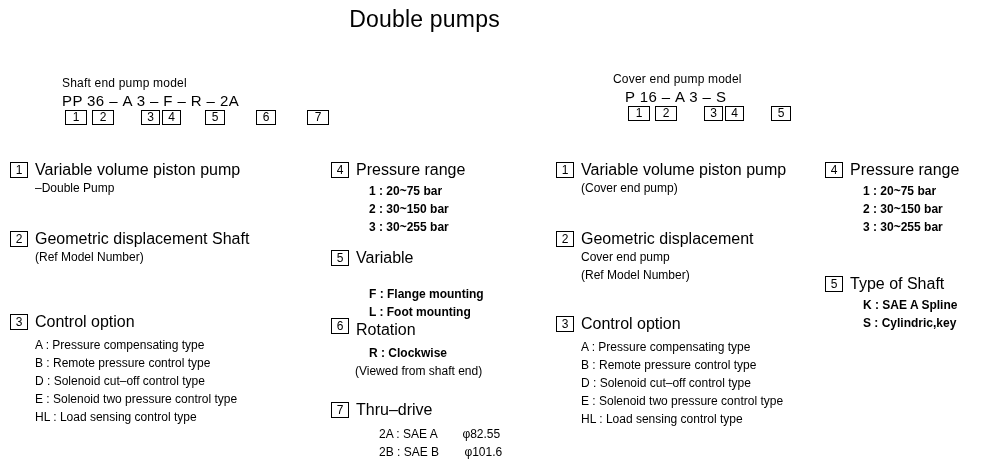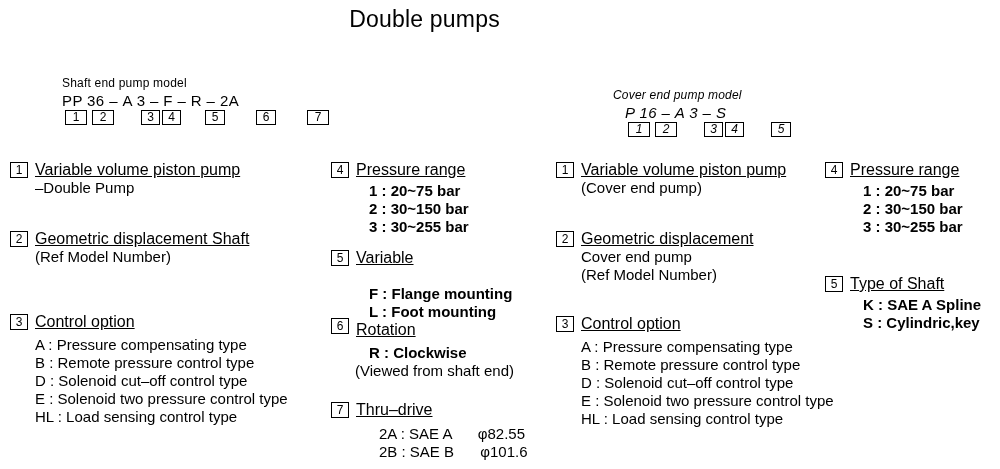--- a/index.html
+++ b/index.html
@@ -75,24 +75,23 @@
     line-height: 14px;
     text-align: center;
     flex: 0 0 auto;
     margin-top: 2px;
   }
   .head-text {
     font-size: 16px;
     line-height: 19px;
     margin-left: 7px;
     white-space: nowrap;
-    text-decoration: underline;
   }
   .sub {
-    font-size: 15px;
+    font-size: 12px;
     line-height: 18px;
     white-space: nowrap;
   }
   .sub-indent-1 { margin-left: 25px; }
   .sub-indent-2 { margin-left: 38px; font-weight: bold; }
   .sub-indent-3 { margin-left: 48px; }
   .dim { display: inline-block; margin-left: 22px; }
 </style>
 </head>
 <body>
@@ -116,21 +115,21 @@
     <span class="numbox" style="left:3px; width:22px;">1</span>
     <span class="numbox" style="left:30px; width:22px;">2</span>
     <span class="numbox" style="left:79px; width:19px;">3</span>
     <span class="numbox" style="left:100px; width:19px;">4</span>
     <span class="numbox" style="left:143px; width:20px;">5</span>
     <span class="numbox" style="left:194px; width:20px;">6</span>
     <span class="numbox" style="left:245px; width:22px;">7</span>
   </div>
 </div>
 
-<div class="model-block" style="left:613px; top:88px;font-style:italic;">
+<div class="model-block" style="left:613px; top:72px;">
   <div class="model-heading">Cover end pump  model</div>
   <div class="model-code" style="margin-left:12px;">
     <span class="code-seg">P 16</span>
     <span class="code-dash">–</span>
     <span class="code-seg">A 3</span>
     <span class="code-dash">–</span>
     <span class="code-seg">S</span>
   </div>
   <div class="box-row">
     <span class="numbox" style="left:15px; width:22px;">1</span>

